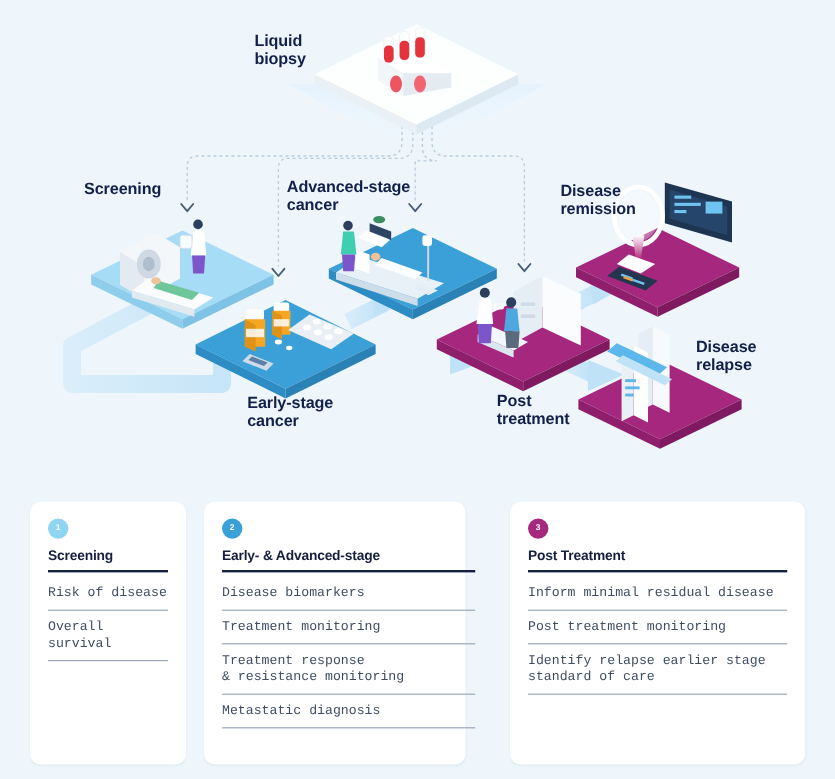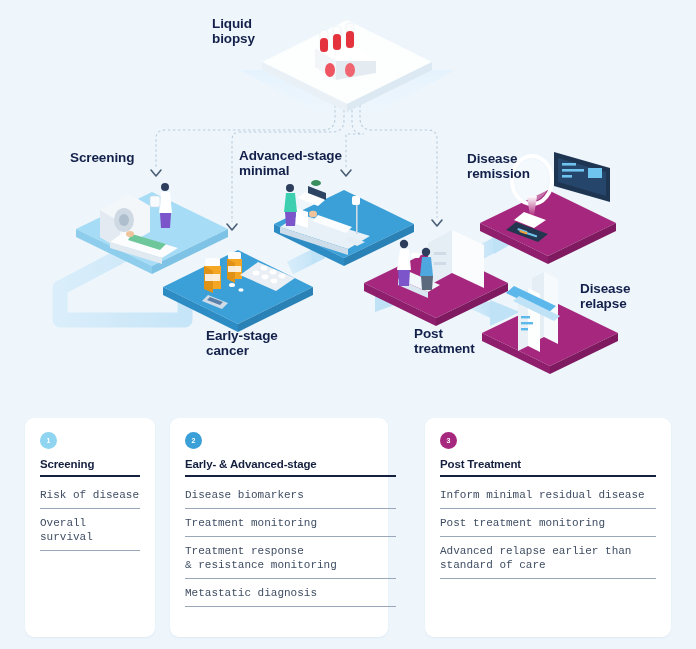--- a/index.html
+++ b/index.html
@@ -291,27 +291,27 @@
       <polygon points="519,296 560,316 554,321 513,301" fill="#bfe2f7"></polygon>
       <g fill="#5cb7ea">
         <rect x="521" y="316" width="9" height="2.4"></rect>
         <rect x="521" y="322" width="12" height="2.4"></rect>
         <rect x="521" y="328" width="7" height="2.4"></rect>
       </g>
     </g>
   </g>
 </svg>
 
-<div class="dlabel" style="left:212px;top:16px;">Liquid
+<div class="dlabel" style="left:212px;top:26px;">Liquid
 biopsy</div>
 <div class="dlabel" style="left:70px;top:150px;">Screening</div>
 <div class="dlabel" style="left:206px;top:328px;">Early-stage
 cancer</div>
 <div class="dlabel" style="left:239px;top:148px;">Advanced-stage
-minimal</div>
+cancer</div>
 <div class="dlabel" style="left:414px;top:326px;">Post
 treatment</div>
 <div class="dlabel" style="left:467px;top:151px;">Disease
 remission</div>
 <div class="dlabel" style="left:580px;top:281px;">Disease
 relapse</div>
 
 <div id="cards">
 
   <div class="card" style="left:25px;width:130px;">
@@ -337,18 +337,18 @@
     </div>
   </div>
 
   <div class="card" style="left:425px;width:246px;">
     <div class="badge" style="background:#a6287e;">3</div>
     <div class="card-title">Post Treatment</div>
     <div class="title-rule" style="width:216px;"></div>
     <div class="items" style="width:216px;">
       <div class="item">Inform minimal residual disease</div>
       <div class="item">Post treatment monitoring</div>
-      <div class="item">Advanced relapse earlier than
+      <div class="item">Identify relapse earlier stage
 standard of care</div>
     </div>
   </div>
 
 </div>
 
 </body></html>

